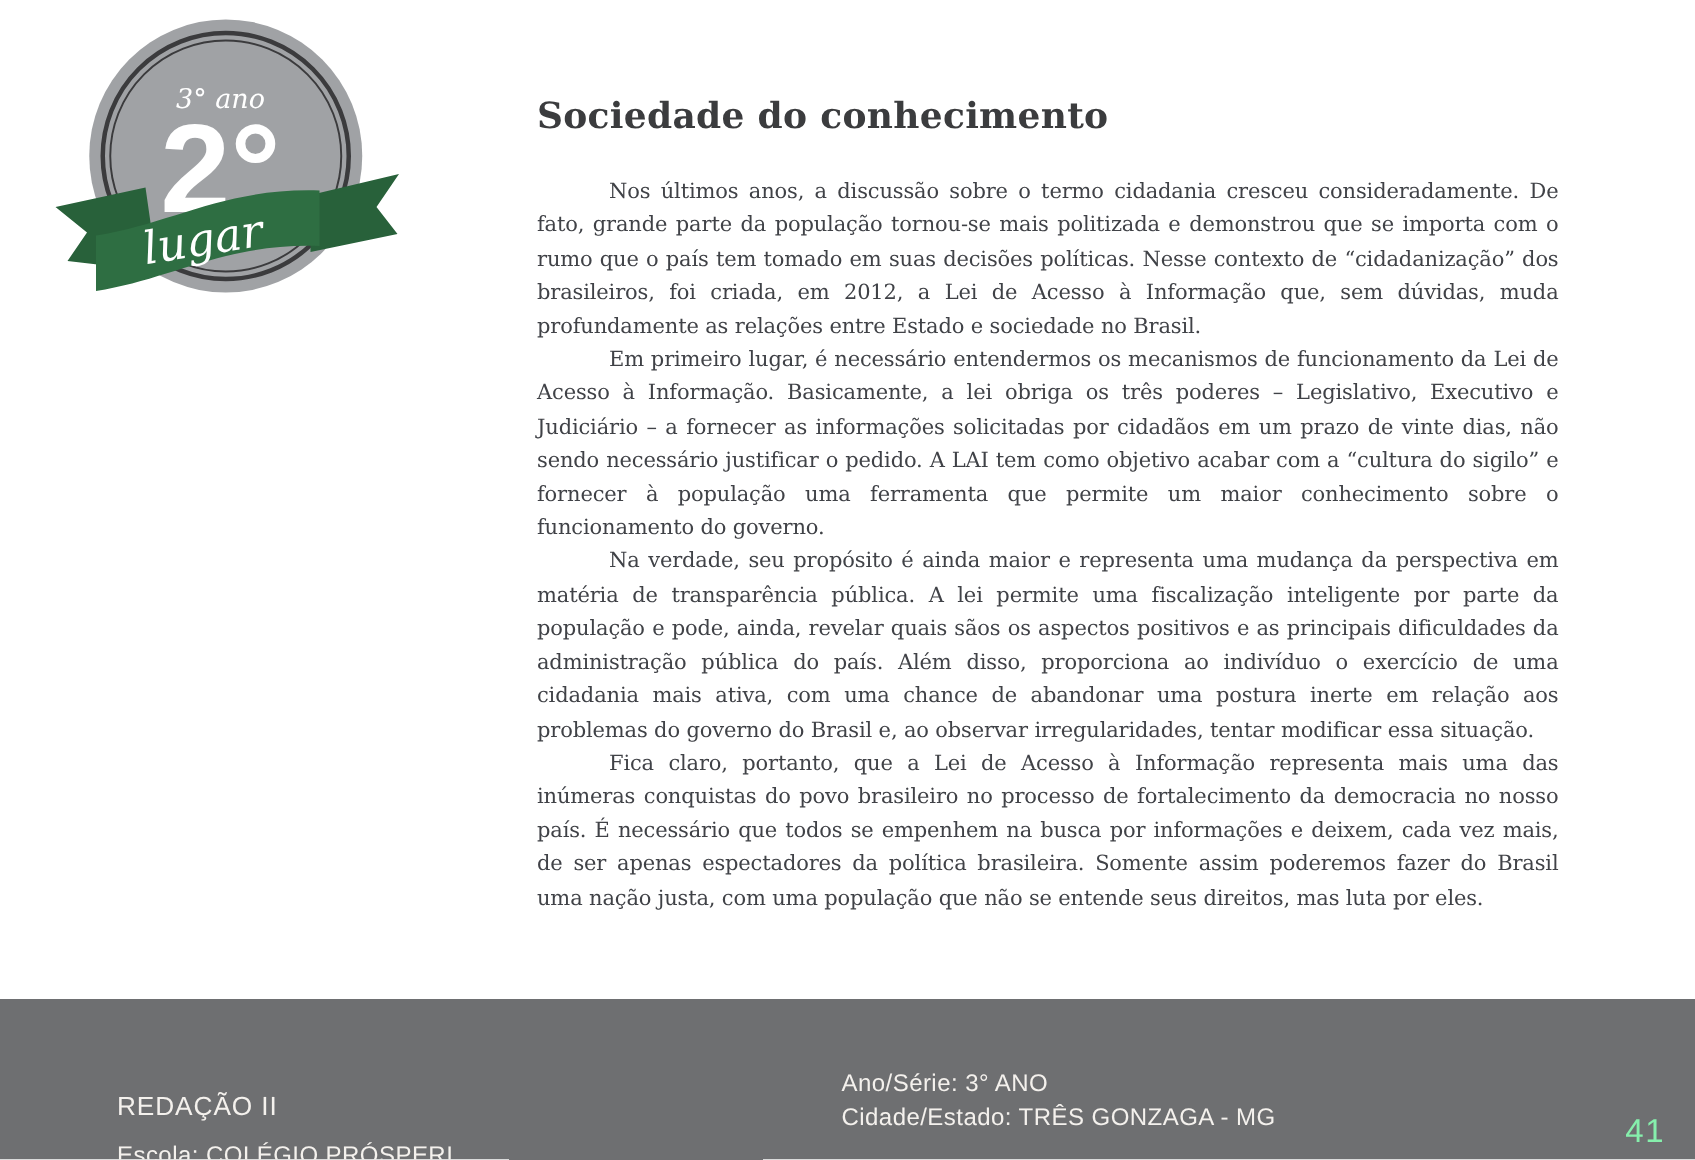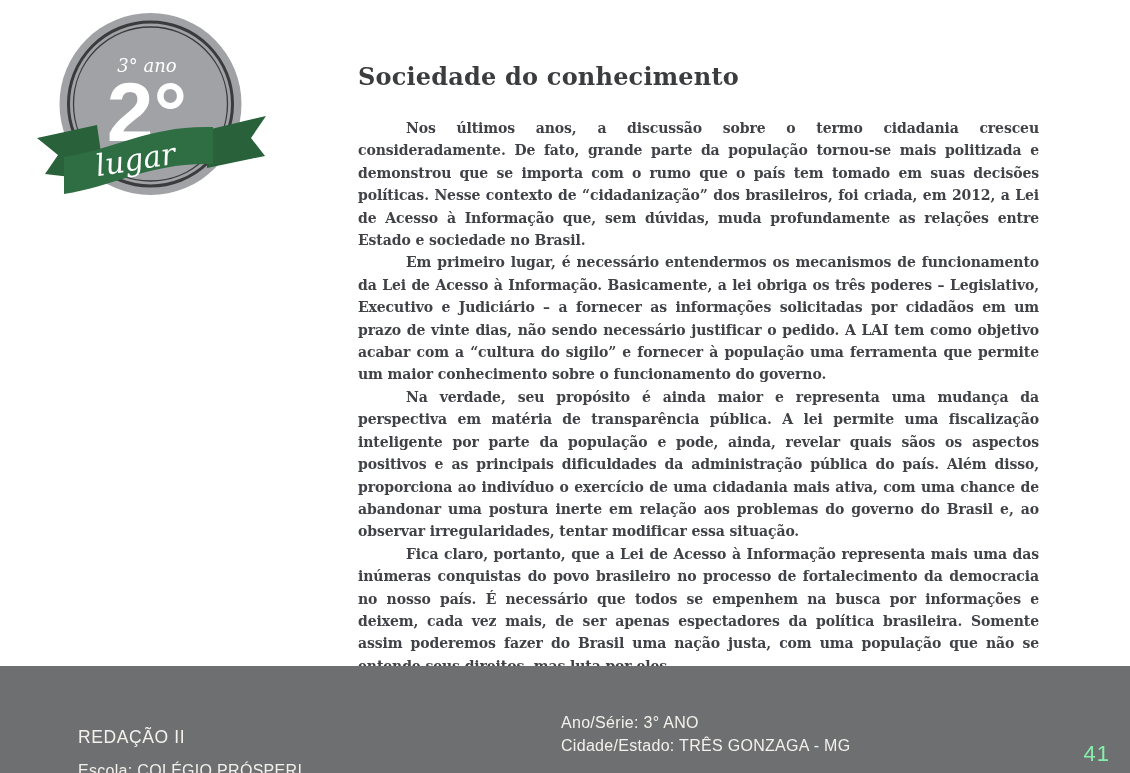--- a/index.html
+++ b/index.html
@@ -29,21 +29,20 @@
   }
   .essay p {
     margin: 0;
     font-family: "DejaVu Serif", serif;
     font-size: 14px;
     line-height: 22.4px;
     color: #404247;
     text-align: justify;
     text-indent: 48px;
     letter-spacing: -0.1px;
-    font-weight: bold;
   }
 
   
   .footer {
     position: absolute; left: 0; top: 666px;
     width: 1130px; height: 107px;
     background: #6e6f71;
     color: #f4f1ed;
   }
   .footer .col-left  { position: absolute; left: 78px;  top: 13px; margin-top: 48px; }

